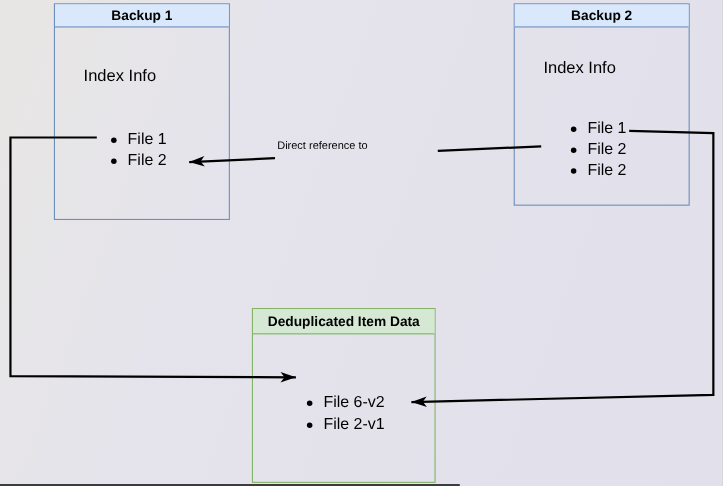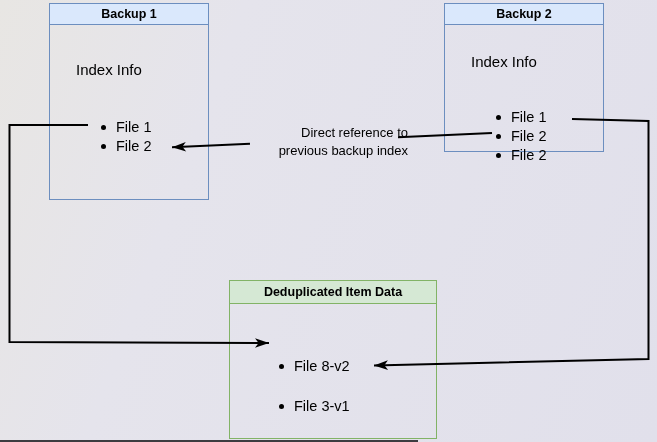--- a/index.html
+++ b/index.html
@@ -24,22 +24,22 @@
   .green .node-header{height:23px;background:var(--node-header-green,#d5e8d4);border-bottom:1.5px solid var(--node-border-green,#82b366);}
   .index-label{position:absolute;font-size:15px;line-height:17px;}
   .file-row{position:absolute;height:18px;display:flex;align-items:center;font-size:14.5px;}
   .bullet{width:5px;height:5px;border-radius:50%;background:#000;margin-right:10px;flex:0 0 auto;}
   
   .edges{position:absolute;left:0;top:0;width:657px;height:442px;z-index:2;pointer-events:none;}
   .edge{fill:none;stroke:var(--arrow,#000);stroke-width:2;}
   .arrowhead-shape{fill:var(--arrow,#000);}
   
   .edge-label{
-    position:absolute;left:238px;top:124px;width:170px;z-index:3;
-    text-align:right;font-size:13px;line-height:18px;
+    position:absolute;left:252px;top:124px;width:170px;z-index:3;
+    text-align:left;font-size:10px;line-height:18px;
   }
   
   .bottom-edge{position:absolute;left:0;top:440px;width:418px;height:2px;background:var(--window-edge,#3c3c40);z-index:4;}
 </style>
 </head>
 <body>
 
 <div class="canvas">
 
   <svg class="edges" width="657" height="442" viewBox="0 0 657 442">
@@ -60,49 +60,48 @@
     <div class="file-row" style="left:51px;top:114px">
       <span class="bullet"></span>
       <span>File 1</span>
     </div>
     <div class="file-row" style="left:51px;top:133px">
       <span class="bullet"></span>
       <span>File 2</span>
     </div>
   </div>
 
-  <div class="node blue" style="left:444px;top:3px;width:160px;height:149px">
+  <div class="node blue" style="left:467px;top:3px;width:160px;height:184px">
     <div class="node-header">Backup 2</div>
     <div class="index-label" style="left:26px;top:49px">Index Info</div>
     <div class="file-row" style="left:51px;top:104px">
       <span class="bullet"></span>
       <span>File 1</span>
     </div>
     <div class="file-row" style="left:51px;top:123px">
       <span class="bullet"></span>
       <span>File 2</span>
     </div>
     <div class="file-row" style="left:51px;top:142px">
       <span class="bullet"></span>
       <span>File 2</span>
     </div>
   </div>
 
-  <div class="node green" style="left:229px;top:280px;width:208px;height:159px">
+  <div class="node green" style="left:229px;top:280px;width:167px;height:159px">
     <div class="node-header">Deduplicated Item Data</div>
     <div class="file-row" style="left:49px;top:76px">
       <span class="bullet"></span>
-      <span>File 8-v2</span>
+      <span>File 6-v2</span>
     </div>
-    <div class="file-row" style="left:49px;top:116px">
+    <div class="file-row" style="left:49px;top:96px">
       <span class="bullet"></span>
-      <span>File 3-v1</span>
+      <span>File 2-v1</span>
     </div>
   </div>
 
   <div class="edge-label">
     <div>Direct reference to</div>
-    <div>previous backup index</div>
   </div>
 
   <div class="bottom-edge"></div>
 
 </div>
 
 </body></html>

